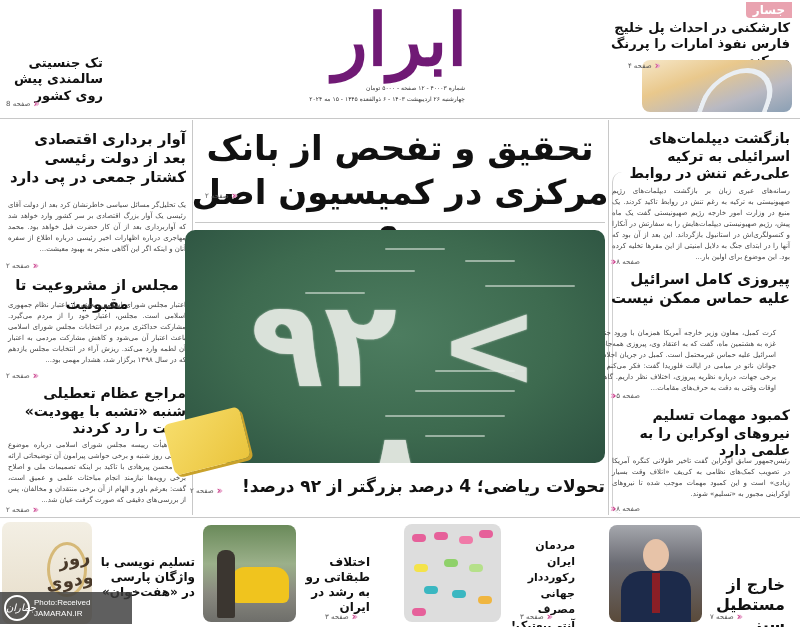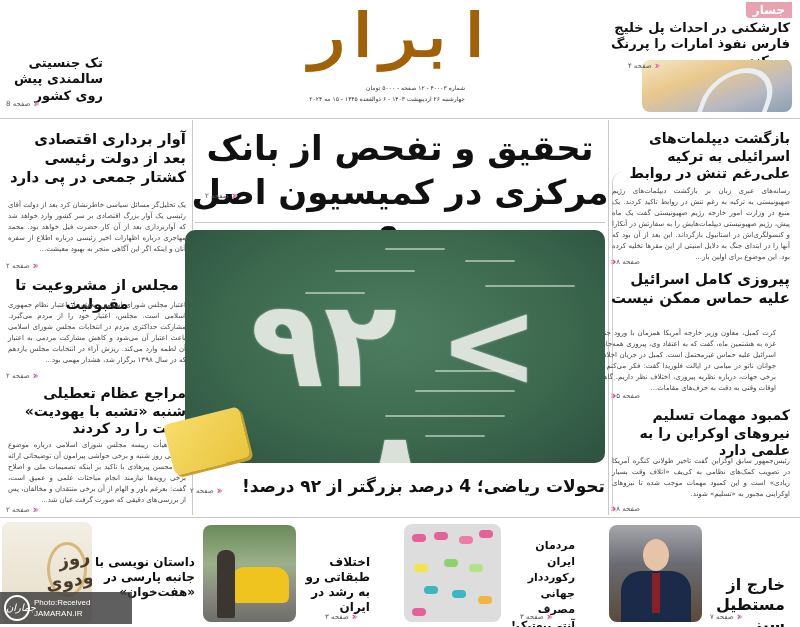--- a/index.html
+++ b/index.html
@@ -8,21 +8,21 @@
   .abs { position: absolute; }
   .headline { font-weight: bold; color: #111; line-height: 1.25; }
   .body-text { font-size: 7px; line-height: 11px; color: #444; text-align: justify; }
   .page-ref { display: flex; align-items: center; gap: 3px; font-size: 7px; color: #555; direction: rtl; }
   .chev { color: #c2287c; font-size: 10px; letter-spacing: -3px; font-weight: bold; }
   .chev .lite { color: #e8a6cc; }
   .rule { position: absolute; background: #c8c8c8; }
   .box { position: absolute; border: 1px solid #cfcfcf; border-radius: 10px; }
 
   
-  #logo { left: 300px; top: 0px; width: 200px; height: 82px; font-family: Liberation Mono, monospace; font-weight: bold; font-size: 62px; line-height: 82px; text-align: center; color: #a16207; letter-spacing: 2px; }
+  #logo { left: 300px; top: 0px; width: 200px; height: 82px; font-family: Liberation Serif, serif; font-weight: bold; font-size: 72px; line-height: 82px; text-align: center; color: #701a75; letter-spacing: 2px; }
   #issue-line { left: 300px; top: 84px; width: 165px; font-size: 6px; text-align: right; color: #333; }
   #date-line { left: 270px; top: 95px; width: 195px; font-size: 6px; text-align: right; color: #333; }
 
   #jasar-tag { right: 8px; top: 2px; width: 46px; height: 16px; background: #e9a3b0; color: #fff; font-weight: bold; font-size: 12px; text-align: center; line-height: 16px; border-radius: 0 0 0 4px; }
   #top-right-headline { right: 10px; top: 20px; width: 190px; font-size: 13px; text-align: right; }
   #top-right-photo { right: 8px; top: 60px; width: 150px; height: 52px; border-radius: 8px; background: linear-gradient(160deg,#f6e7c8 0%,#e9c88c 35%,#b9b9c2 70%,#8a9fb4 100%); overflow: hidden; }
   #top-right-photo .arch { position:absolute; right: 20px; top: 8px; width: 70px; height: 60px; border: 5px solid #e9eef3; border-bottom: none; border-radius: 40px 40px 0 0; transform: skewX(-20deg); }
   #top-right-ref { right: 142px; top: 60px; }
 
   #top-left-headline { left: 8px; top: 55px; width: 95px; font-size: 13px; text-align: right; }
@@ -180,21 +180,21 @@
 <div id="board-caption" class="abs headline">تحولات ریاضی؛ 4 درصد بزرگتر از ۹۲ درصد!</div>
 <div id="board-ref" class="abs page-ref">
   <span class="chev"><span class="lite">‹‹</span>‹</span>
   <span>صفحه ۲</span>
 </div>
 
 <div id="b1-img" class="thumb">
   <div class="ring"></div>
   <div class="txt">روز ودوی</div>
 </div>
-<div id="b1-head" class="abs headline">داستان نویسی با جانبه پارسی در «هفت‌خوان»</div>
+<div id="b1-head" class="abs headline">تسلیم نویسی با واژگان پارسی در «هفت‌خوان»</div>
 <div id="watermark" class="abs">
   <div class="wm-logo">جماران</div>
   <div class="wm-text">
     <div>Photo:Received</div>
     <div>JAMARAN.IR</div>
   </div>
 </div>
 
 <div id="b2-img" class="thumb">
   <div class="car"></div>

